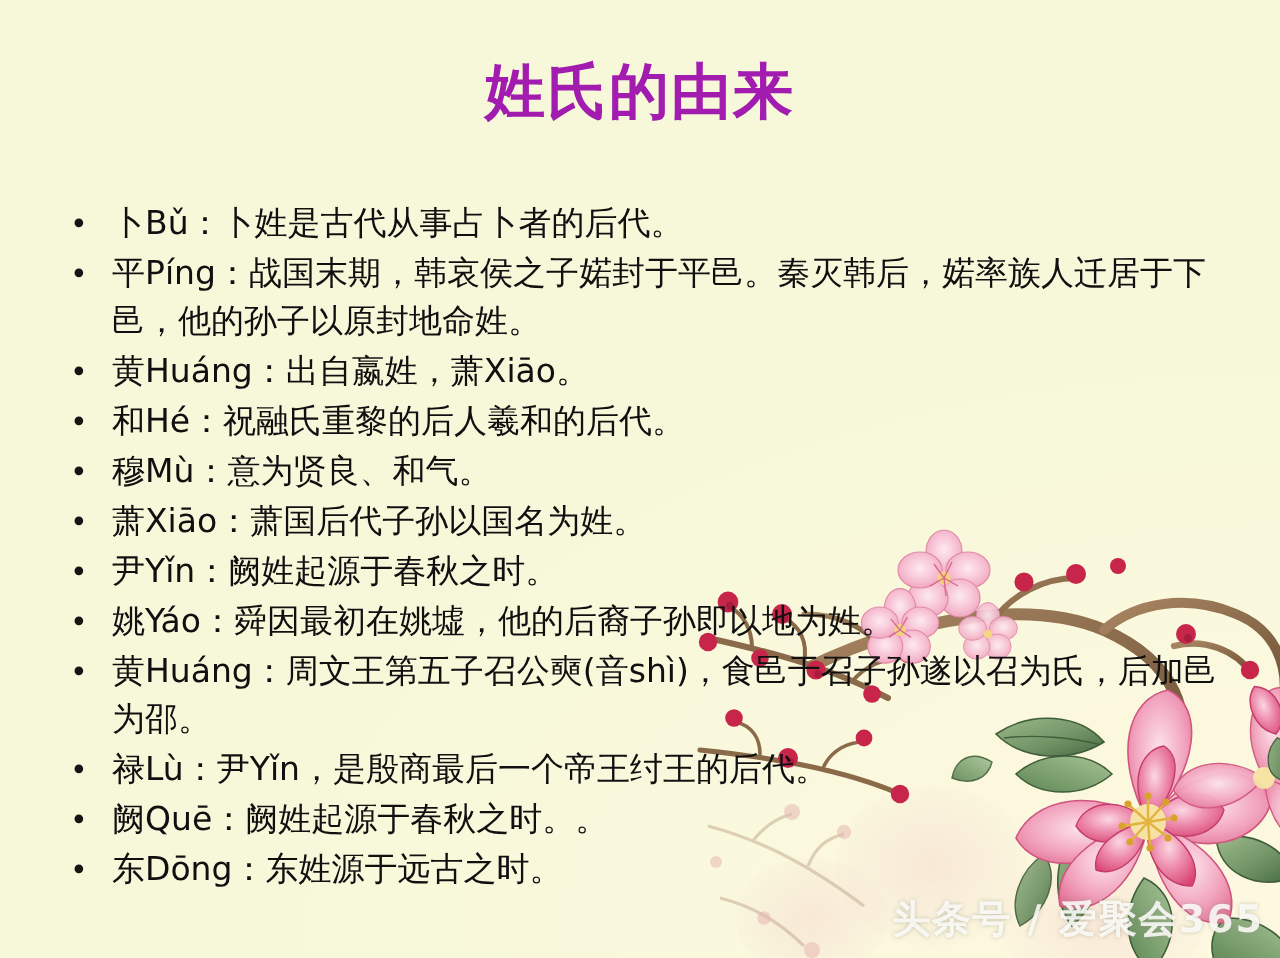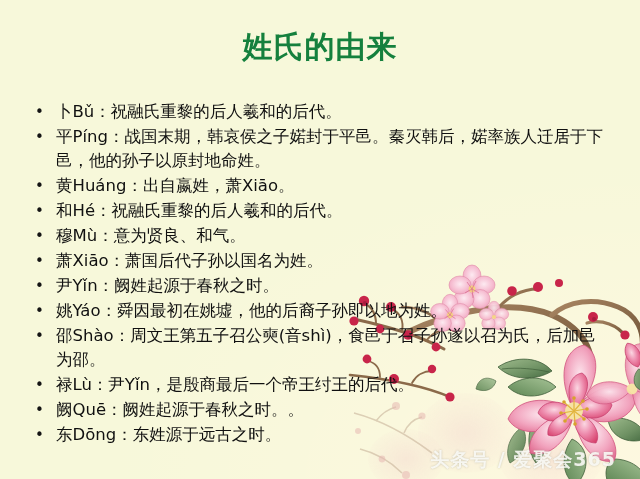--- a/index.html
+++ b/index.html
@@ -37,21 +37,21 @@
     top: 28px;
     left: 0;
     width: 640px;
     text-align: center;
   }
   #page-title {
     display: inline-block;
     font-size: 30px;
     line-height: 1.25;
     font-weight: bold;
-    color: #15803d;
+    color: #a21caf;
     letter-spacing: 1px;
     white-space: nowrap;
   }
 
   
   #bullet-list {
     position: absolute;
     top: 100px;
     left: 30px;
     width: 580px;
@@ -89,21 +89,21 @@
     width: 300px;
     height: 220px;
     z-index: 2;
     pointer-events: none;
   }
   #flower-art svg { display: block; width: 100%; height: 100%; }
 
   
   #watermark {
     position: absolute;
-    right: 24px;
+    right: 8px;
     bottom: 6px;
     z-index: 6;
     font-size: 19px;
     font-weight: bold;
     color: rgba(252, 252, 248, 0.88);
     letter-spacing: 1px;
     text-shadow: 0 0 2px rgba(140,140,120,0.45);
     white-space: nowrap;
     pointer-events: none;
   }
@@ -345,21 +345,21 @@
   </div>
 
   <div id="title-block">
     <span id="page-title">姓氏的由来</span>
   </div>
 
   <div id="bullet-list">
 
     <div class="bullet-row">
       <span class="bullet-dot">•</span>
-      <span class="bullet-text">卜Bǔ：祝融氏重黎的后人羲和的后代。</span>
+      <span class="bullet-text">卜Bǔ：卜姓是古代从事占卜者的后代。</span>
     </div>
 
     <div class="bullet-row">
       <span class="bullet-dot">•</span>
       <span class="bullet-text">平Píng：战国末期，韩哀侯之子婼封于平邑。秦灭韩后，婼率族人迁居于下邑，他的孙子以原封地命姓。</span>
     </div>
 
     <div class="bullet-row">
       <span class="bullet-dot">•</span>
       <span class="bullet-text">黄Huáng：出自嬴姓，萧Xiāo。</span>
@@ -385,21 +385,21 @@
       <span class="bullet-text">尹Yǐn：阙姓起源于春秋之时。</span>
     </div>
 
     <div class="bullet-row">
       <span class="bullet-dot">•</span>
       <span class="bullet-text">姚Yáo：舜因最初在姚墟，他的后裔子孙即以地为姓。</span>
     </div>
 
     <div class="bullet-row">
       <span class="bullet-dot">•</span>
-      <span class="bullet-text">邵Shào：周文王第五子召公奭(音shì)，食邑于召子孙遂以召为氏，后加邑为邵。</span>
+      <span class="bullet-text">黄Huáng：周文王第五子召公奭(音shì)，食邑于召子孙遂以召为氏，后加邑为邵。</span>
     </div>
 
     <div class="bullet-row">
       <span class="bullet-dot">•</span>
       <span class="bullet-text">禄Lù：尹Yǐn，是殷商最后一个帝王纣王的后代。</span>
     </div>
 
     <div class="bullet-row">
       <span class="bullet-dot">•</span>
       <span class="bullet-text">阙Quē：阙姓起源于春秋之时。。</span>

